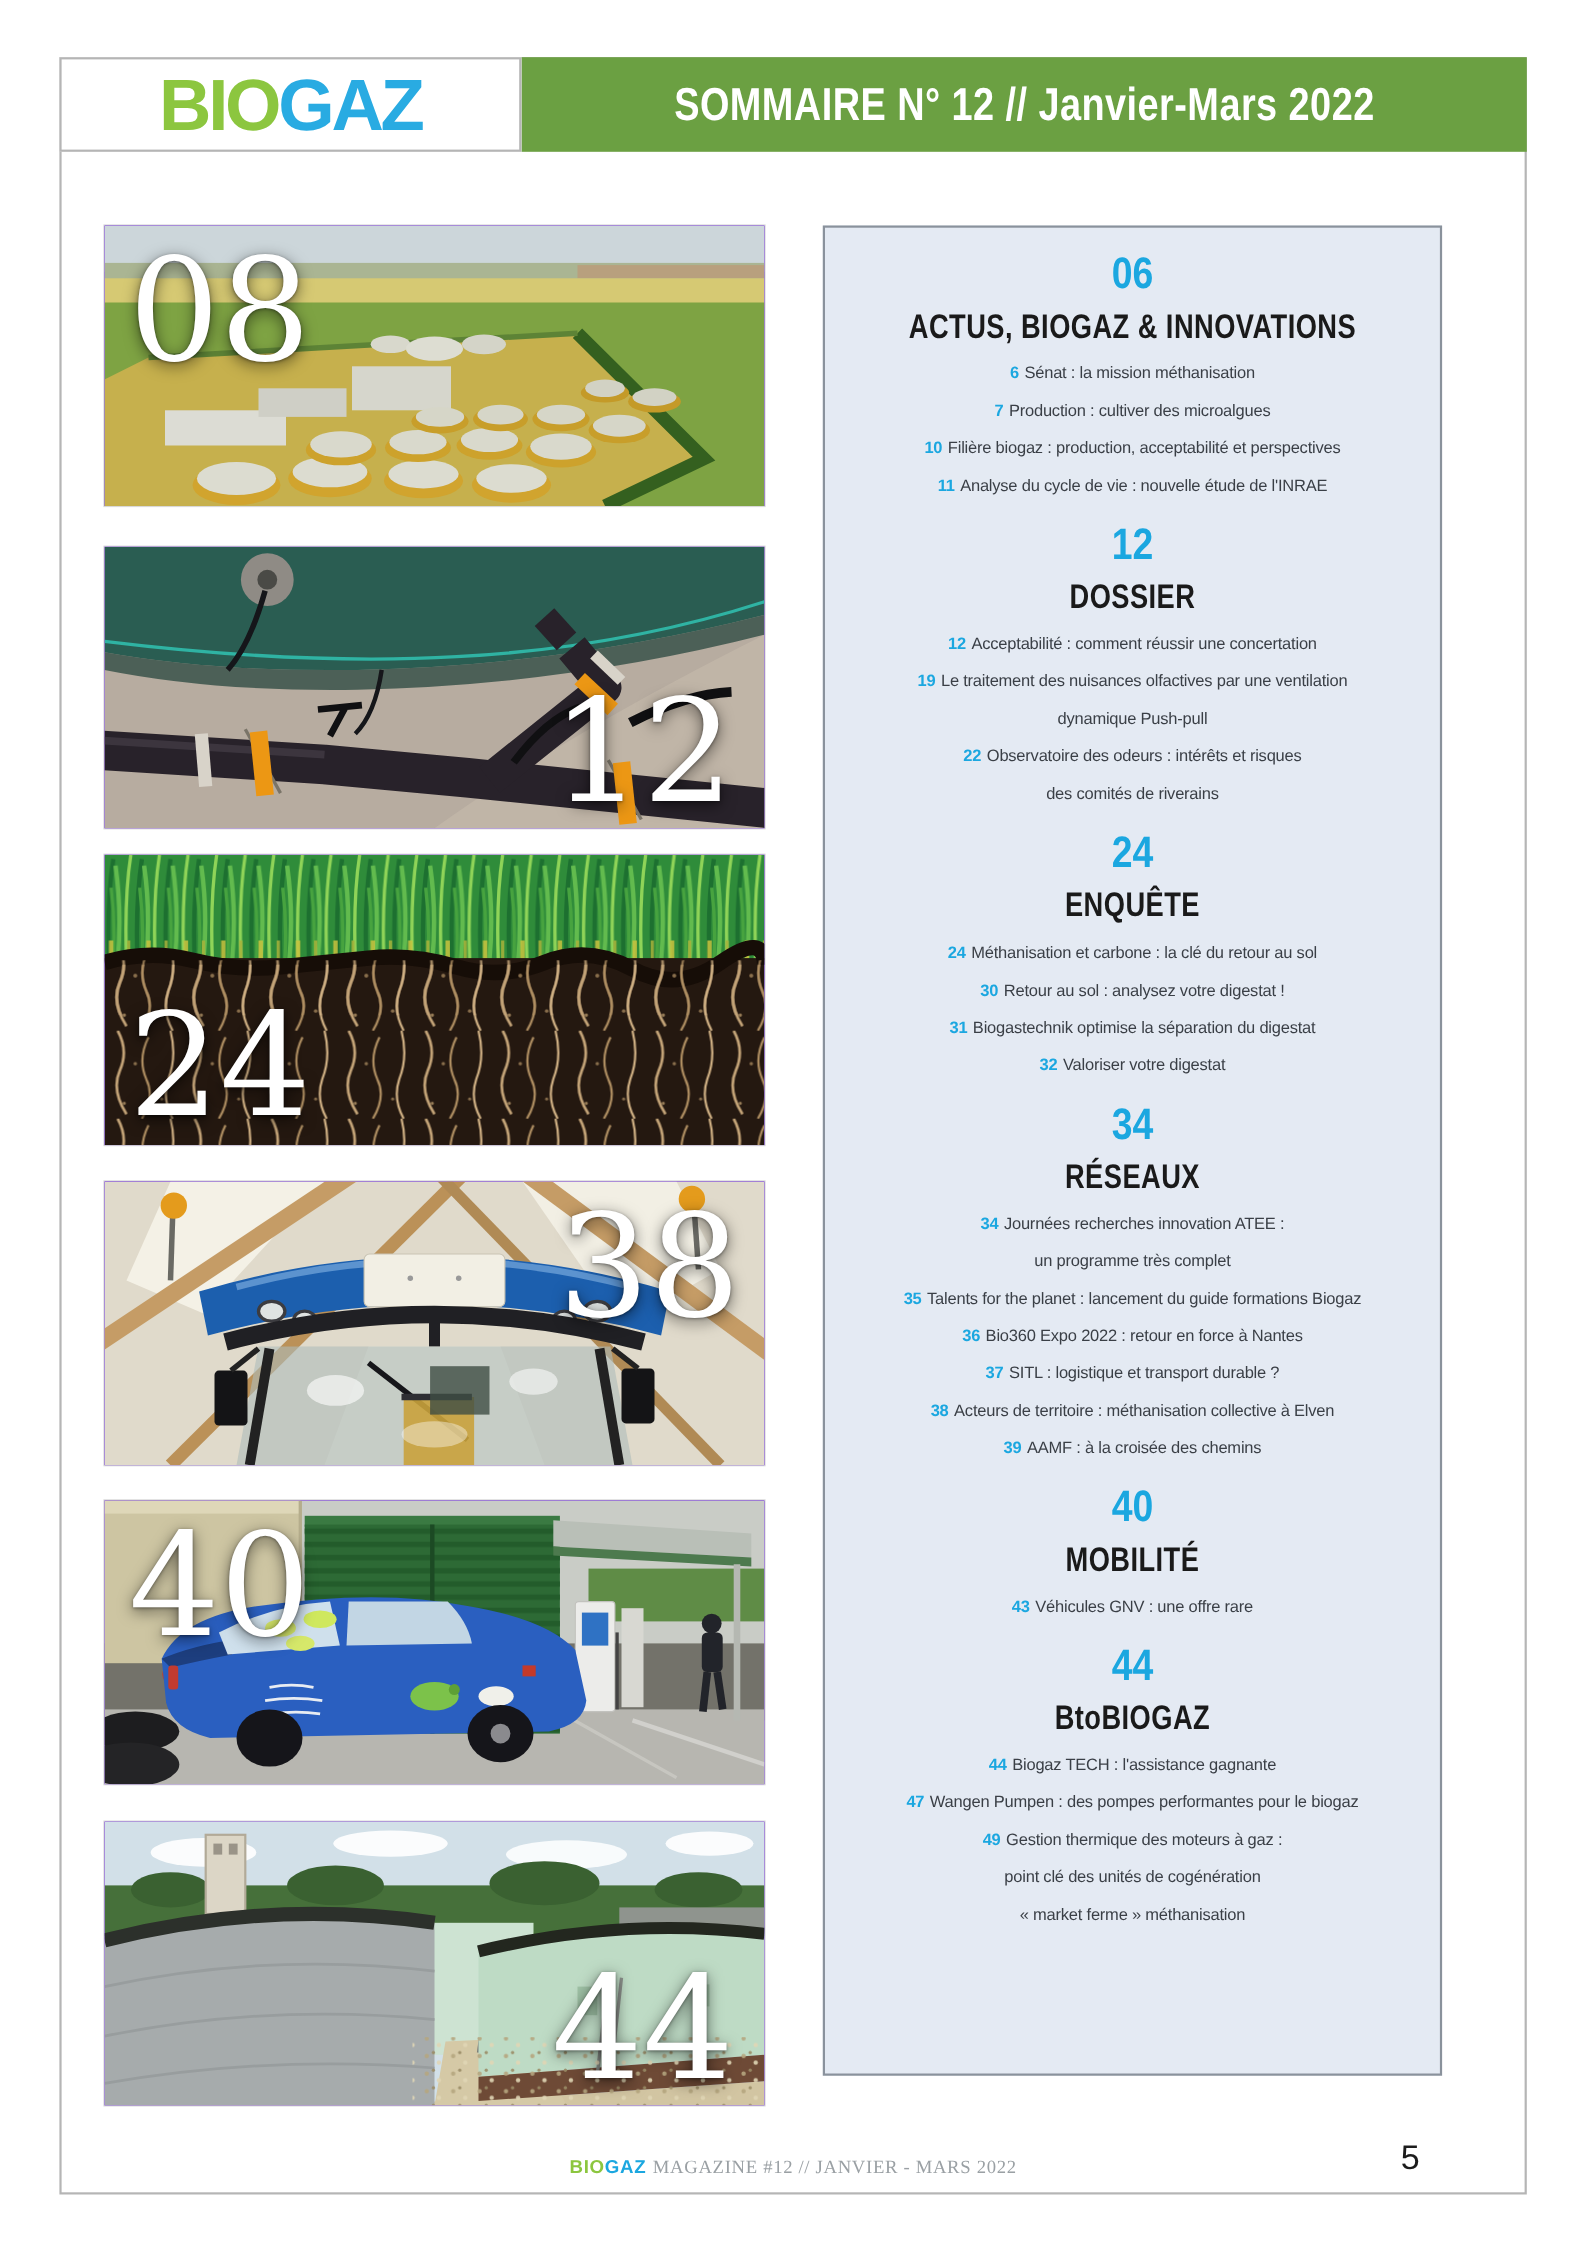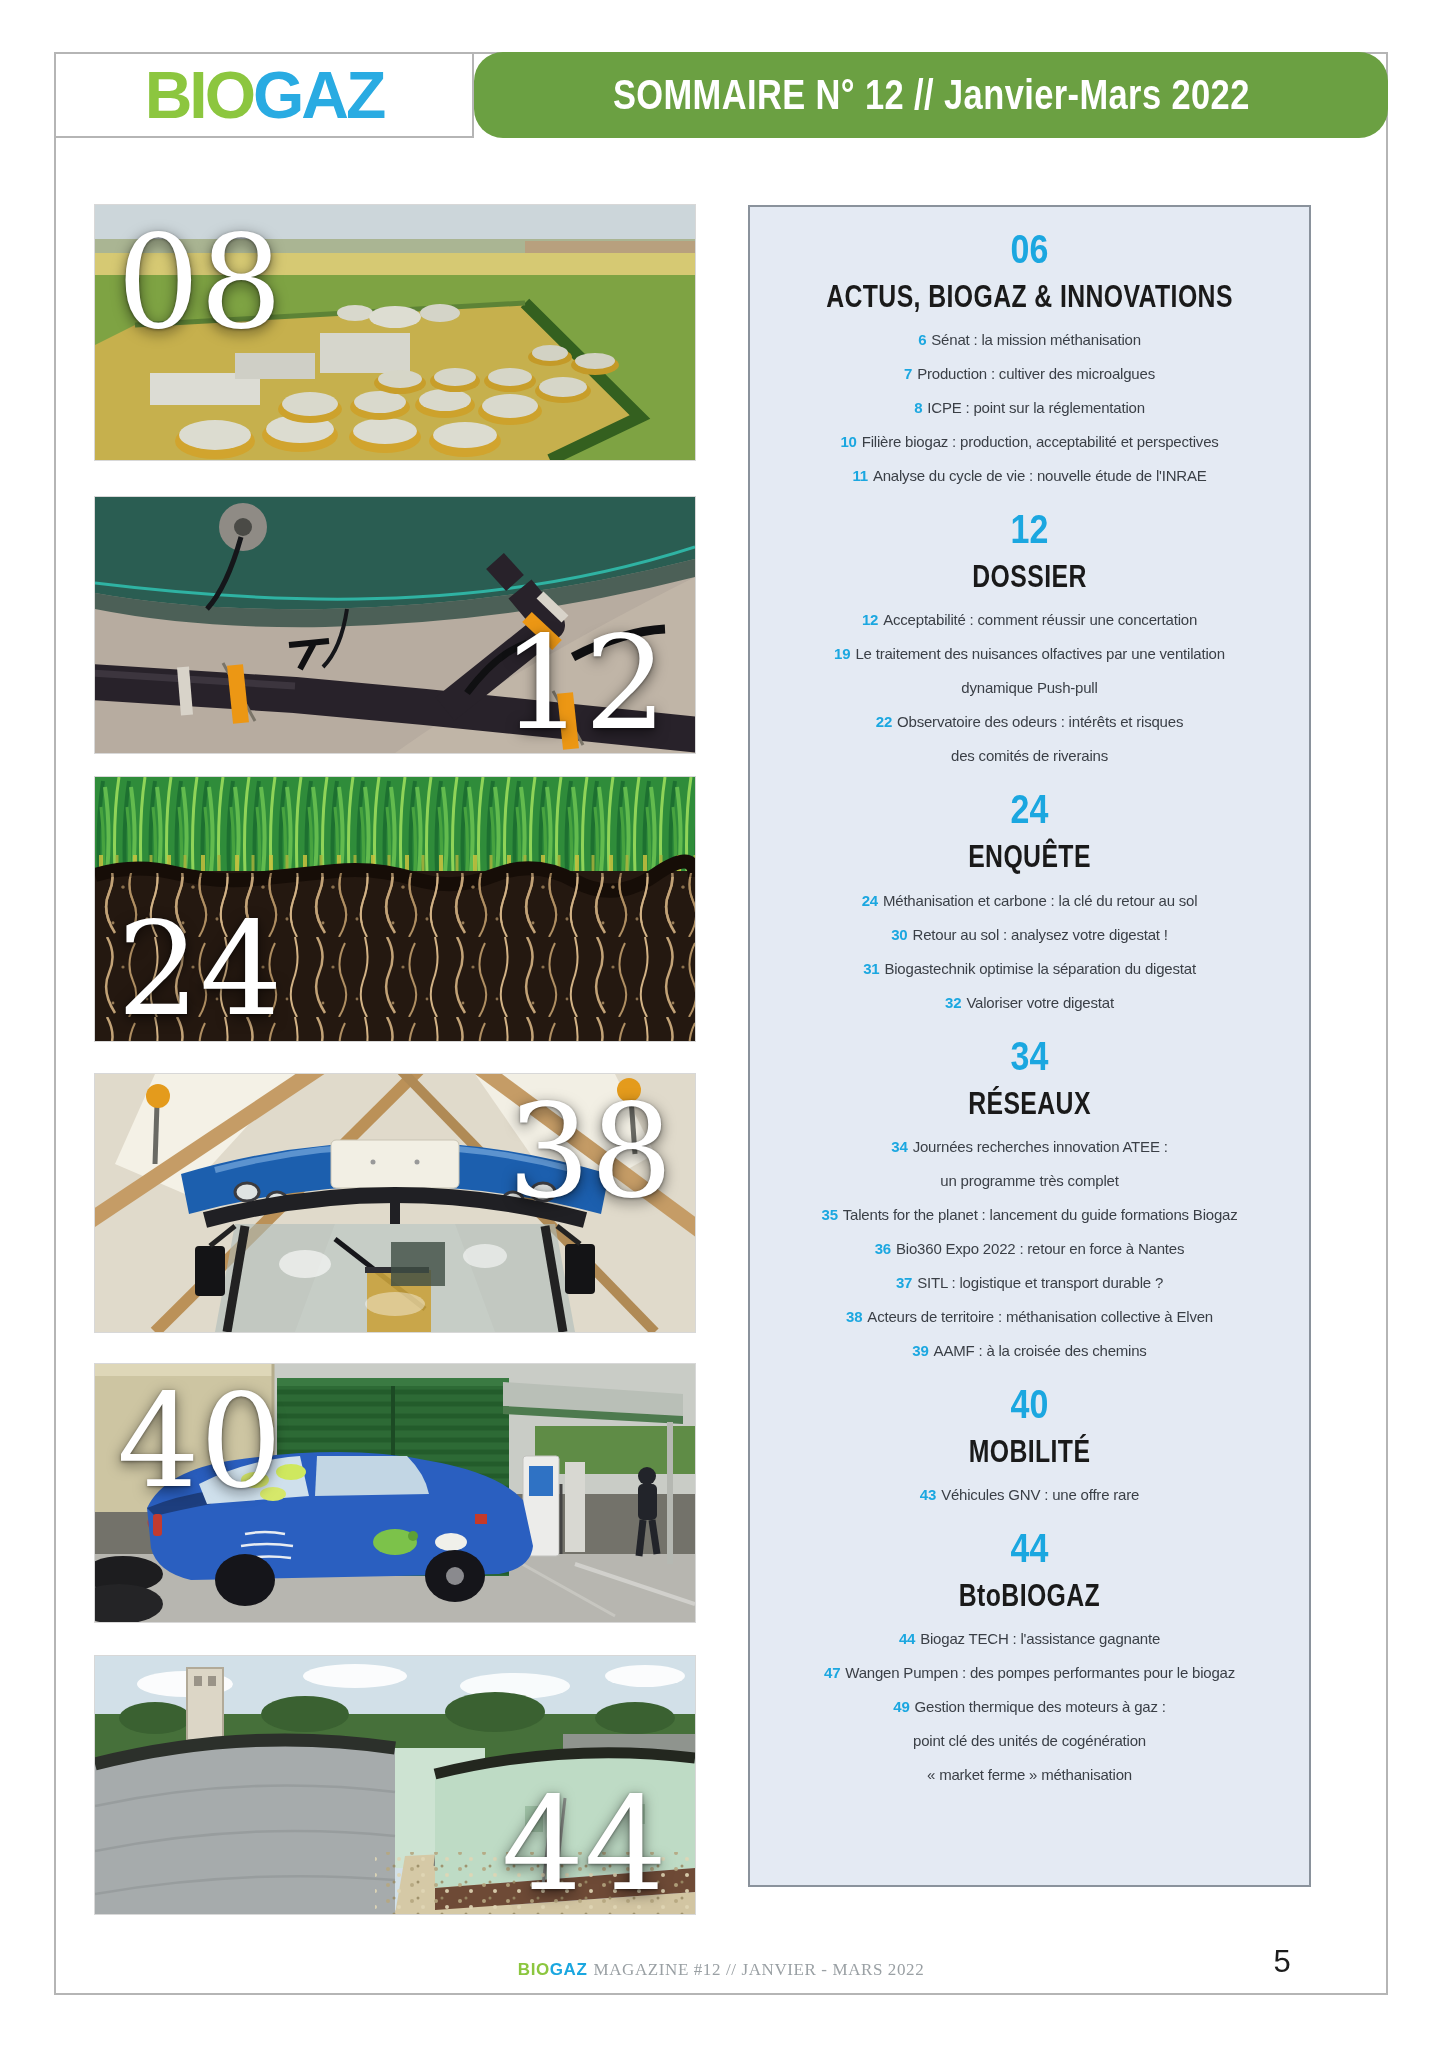--- a/index.html
+++ b/index.html
@@ -18,21 +18,21 @@
   .page{position:relative;width:1448px;height:2048px;background:#fff;overflow:hidden;}
   .page-frame{position:absolute;left:54px;top:52px;width:1334px;height:1943px;border:2px solid #b5b5b5;}
 
   
   .logo-box{position:absolute;left:54px;top:52px;width:420px;height:86px;background:#fff;
     border:2px solid #b5b5b5;display:flex;align-items:center;justify-content:center;z-index:3;}
   .logo-text{font-size:66px;font-weight:bold;letter-spacing:-3px;line-height:1;}
   .logo-bio{color:var(--logo-green);}
   .logo-gaz{color:var(--logo-blue);}
   .banner{position:absolute;left:474px;top:52px;width:914px;height:86px;background:var(--banner-green);
-    display:flex;align-items:center;justify-content:center;z-index:2;border-radius:29px;}
+    display:flex;align-items:center;justify-content:center;z-index:2;}
   .banner-title{color:#fff;font-weight:bold;font-size:42px;display:inline-block;
     transform:scaleX(0.82);transform-origin:center;white-space:nowrap;letter-spacing:0.5px;}
 
   
   .photo{position:absolute;left:95px;width:600px;overflow:hidden;box-shadow:0 0 0 1px #d8d8d8;background:#6d28d9;}
   .photo svg{display:block;width:100%;height:100%;}
   .photo-num{position:absolute;font-family:"DejaVu Serif",serif;font-size:130px;line-height:0.95;color:#fff;
     text-shadow:0 4px 14px rgba(0,0,0,.55),0 1px 3px rgba(0,0,0,.45);}
   .pos-tl{top:16px;left:22px;}
   .pos-tr{top:16px;right:22px;}
@@ -340,21 +340,20 @@
     <div class="photo-num pos-br">44</div>
   </div>
 
   <div class="toc-panel">
     <div id="toc-sections">
         <div class="toc-section">
           <div class="sec-num">06</div>
           <div class="sec-title">ACTUS, BIOGAZ &amp; INNOVATIONS</div>
           <div class="toc-line"><span class="toc-line-num">6</span><span class="toc-line-text">Sénat : la mission méthanisation</span></div>
           <div class="toc-line"><span class="toc-line-num">7</span><span class="toc-line-text">Production : cultiver des microalgues</span></div>
-          <div class="toc-line"><span class="toc-line-num">8</span><span class="toc-line-text">ICPE : point sur la réglementation</span></div>
           <div class="toc-line"><span class="toc-line-num">10</span><span class="toc-line-text">Filière biogaz : production, acceptabilité et perspectives</span></div>
           <div class="toc-line"><span class="toc-line-num">11</span><span class="toc-line-text">Analyse du cycle de vie : nouvelle étude de l'INRAE</span></div>
         </div>
         <div class="toc-section">
           <div class="sec-num">12</div>
           <div class="sec-title">DOSSIER</div>
           <div class="toc-line"><span class="toc-line-num">12</span><span class="toc-line-text">Acceptabilité : comment réussir une concertation</span></div>
           <div class="toc-line"><span class="toc-line-num">19</span><span class="toc-line-text">Le traitement des nuisances olfactives par une ventilation</span></div>
           <div class="toc-line"><span class="toc-line-text">dynamique Push-pull</span></div>
           <div class="toc-line"><span class="toc-line-num">22</span><span class="toc-line-text">Observatoire des odeurs : intérêts et risques</span></div>

